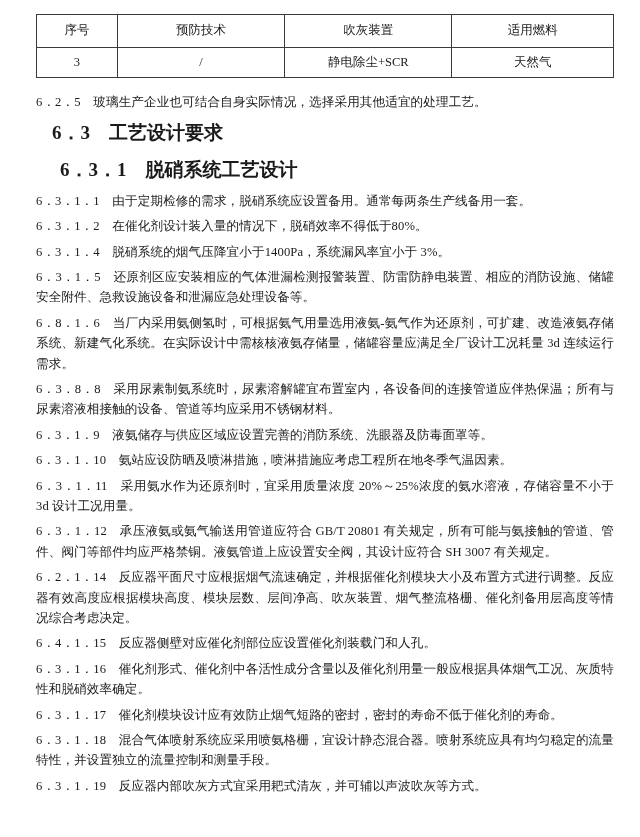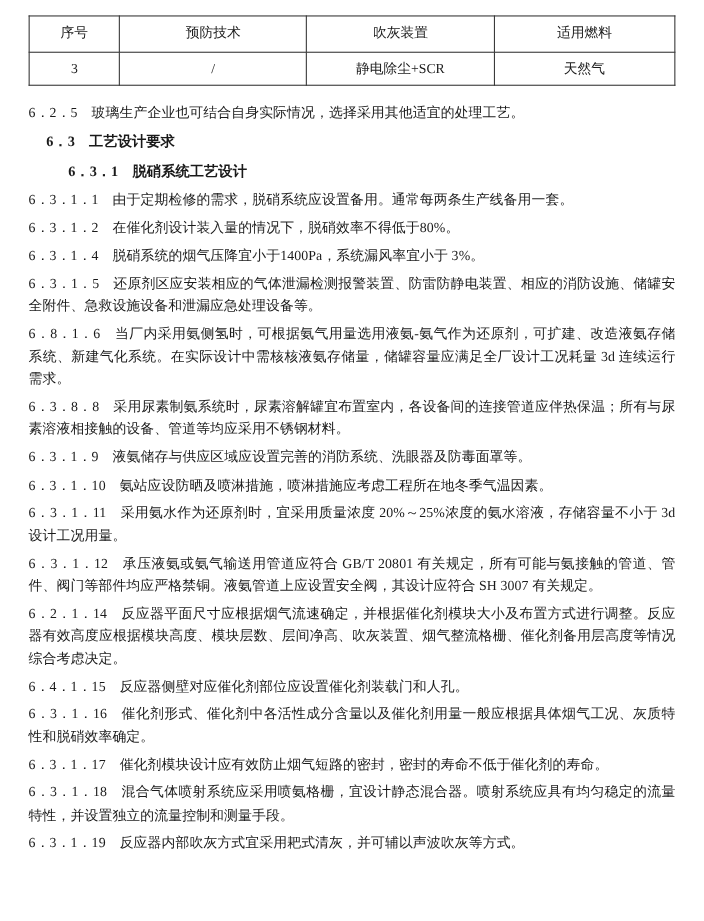--- a/index.html
+++ b/index.html
@@ -11,21 +11,21 @@
     height: 837px;
     background: #ffffff;
     font-family: "Liberation Serif", "DejaVu Serif", serif;
     color: #1a1a1a;
     overflow: hidden;
   }
   .page {
     width: 640px;
     height: 837px;
     box-sizing: border-box;
-    padding: 14px 26px 0 26px;
+    padding: 14px 26px 0 36px;
     position: relative;
   }
   table.spec-table {
     border-collapse: collapse;
     width: 100%;
     margin: 0 auto 14px auto;
     table-layout: fixed;
   }
   table.spec-table th,
   table.spec-table td {
@@ -47,30 +47,30 @@
 
   .para {
     font-size: 12.6px;
     line-height: 1.62;
     margin: 0 0 5px 0;
     text-align: justify;
     text-justify: inter-ideograph;
     letter-spacing: 0.1px;
   }
   .heading {
-    font-size: 13px;
+    font-size: 19px;
     font-weight: bold;
     line-height: 1.62;
     margin: 6px 0 5px 0;
   }
   .heading.lvl2 {
     margin-left: 16px;
   }
   .heading.lvl3 {
-    margin-left: 36px;
+    margin-left: 24px;
   }
   sub {
     font-size: 9px;
     vertical-align: -0.25em;
   }
   sup {
     font-size: 9px;
     vertical-align: 0.5em;
   }
 </style>

